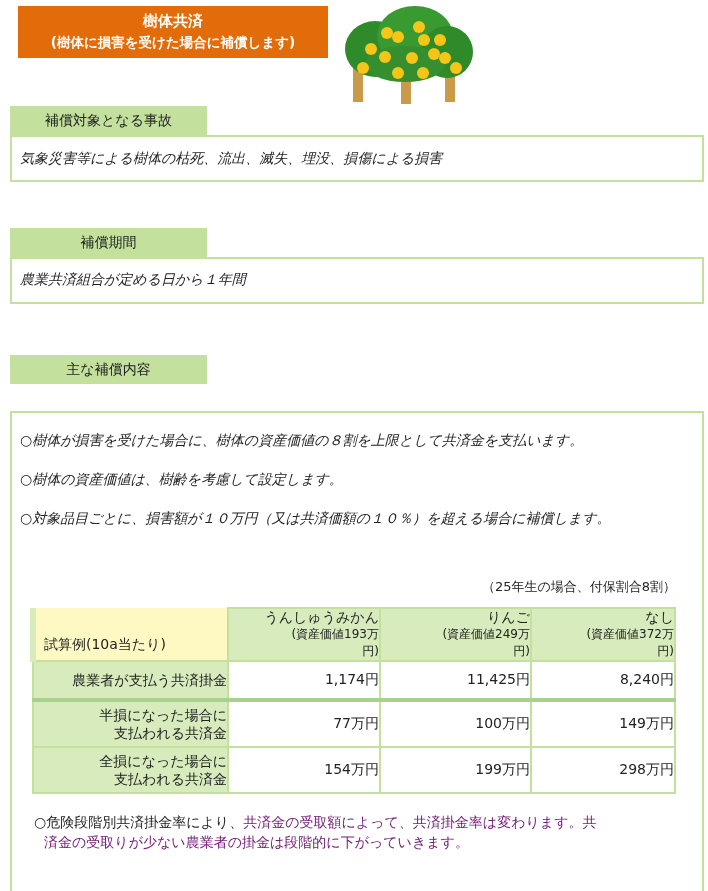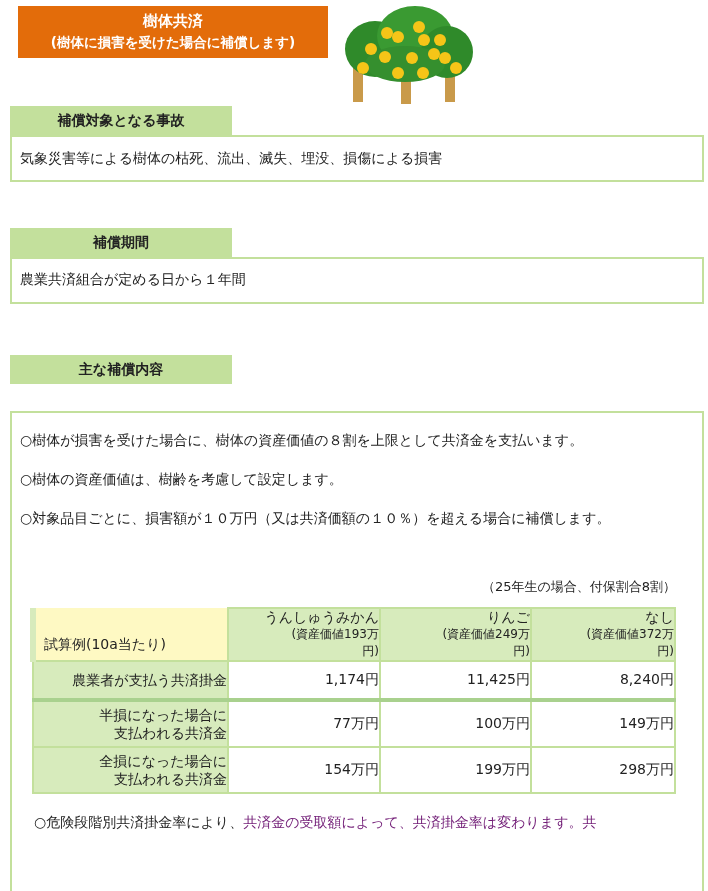--- a/index.html
+++ b/index.html
@@ -3,24 +3,24 @@
 <meta charset="utf-8">
 <style>
   html, body { margin:0; padding:0; background:#ffffff; }
   body { width:708px; height:891px; position:relative; overflow:hidden;
          font-family:"DejaVu Sans", "Liberation Sans", sans-serif; color:#222; }
   .title-box { position:absolute; left:18px; top:6px; width:310px; height:52px;
                background:#e36c0a; color:#fff; text-align:center; font-weight:bold; }
   .title-box .t1 { font-size:15px; line-height:22px; margin-top:4px; display:block; }
   .title-box .t2 { font-size:13.5px; line-height:20px; display:block; }
   .tree { position:absolute; left:335px; top:4px; width:145px; height:100px; }
-  .tab { position:absolute; left:10px; width:222px; height:29px; background:#c3e09c;
-         font-size:14px; line-height:29px; text-align:center;font-weight:bold; }
+  .tab { position:absolute; left:10px; width:197px; height:29px; background:#c3e09c;
+         font-size:14px; line-height:29px; text-align:center; }
   .box { position:absolute; left:10px; width:694px; border:2px solid #c3e09c; background:#fff; box-sizing:border-box; }
-  .box p { margin:0; position:absolute; left:8px; font-size:14px; white-space:nowrap; }
+  .box p { margin:0; position:absolute; left:8px; font-size:14px; white-space:nowrap;font-style:italic; }
   .note { position:absolute; right:32px; top:578px; font-size:13px; }
   table.calc { position:absolute; left:30px; top:607px; border-collapse:collapse; font-size:14px; }
   table.calc td { border:2px solid #c3e09c; text-align:right; padding:0; }
   table.calc td.hd { background:#d7ebbc; line-height:17px; height:46px; }
   table.calc td.lbl { background:#d7ebbc; line-height:18px; }
   table.calc td.corner { border:none; border-left:6px solid #d7ebbc; text-align:left; padding-left:8px; vertical-align:bottom; padding-bottom:6px; background:#fef9c3; }
   table.calc td .sub { font-size:12px; display:block;padding-left:48px; }
   table.calc tr.r1 td { height:36px; }
   table.calc tr.r2 td { height:44px; border-top:4px solid #a9d18e; }
   table.calc tr.r3 td { height:44px; }
@@ -120,13 +120,14 @@
     </td>
     <td>154万円</td>
     <td>199万円</td>
     <td>298万円</td>
   </tr>
 </tbody>
   </table>
 
 <div class="warn">
   <span>○危険段階別共済掛金率により、</span><span class="red">共済金の受取額によって、共済掛金率は変わります。共</span>
+  <span class="red l2">済金の受取りが少ない農業者の掛金は段階的に下がっていきます。</span>
 </div>
 
 </body></html>

